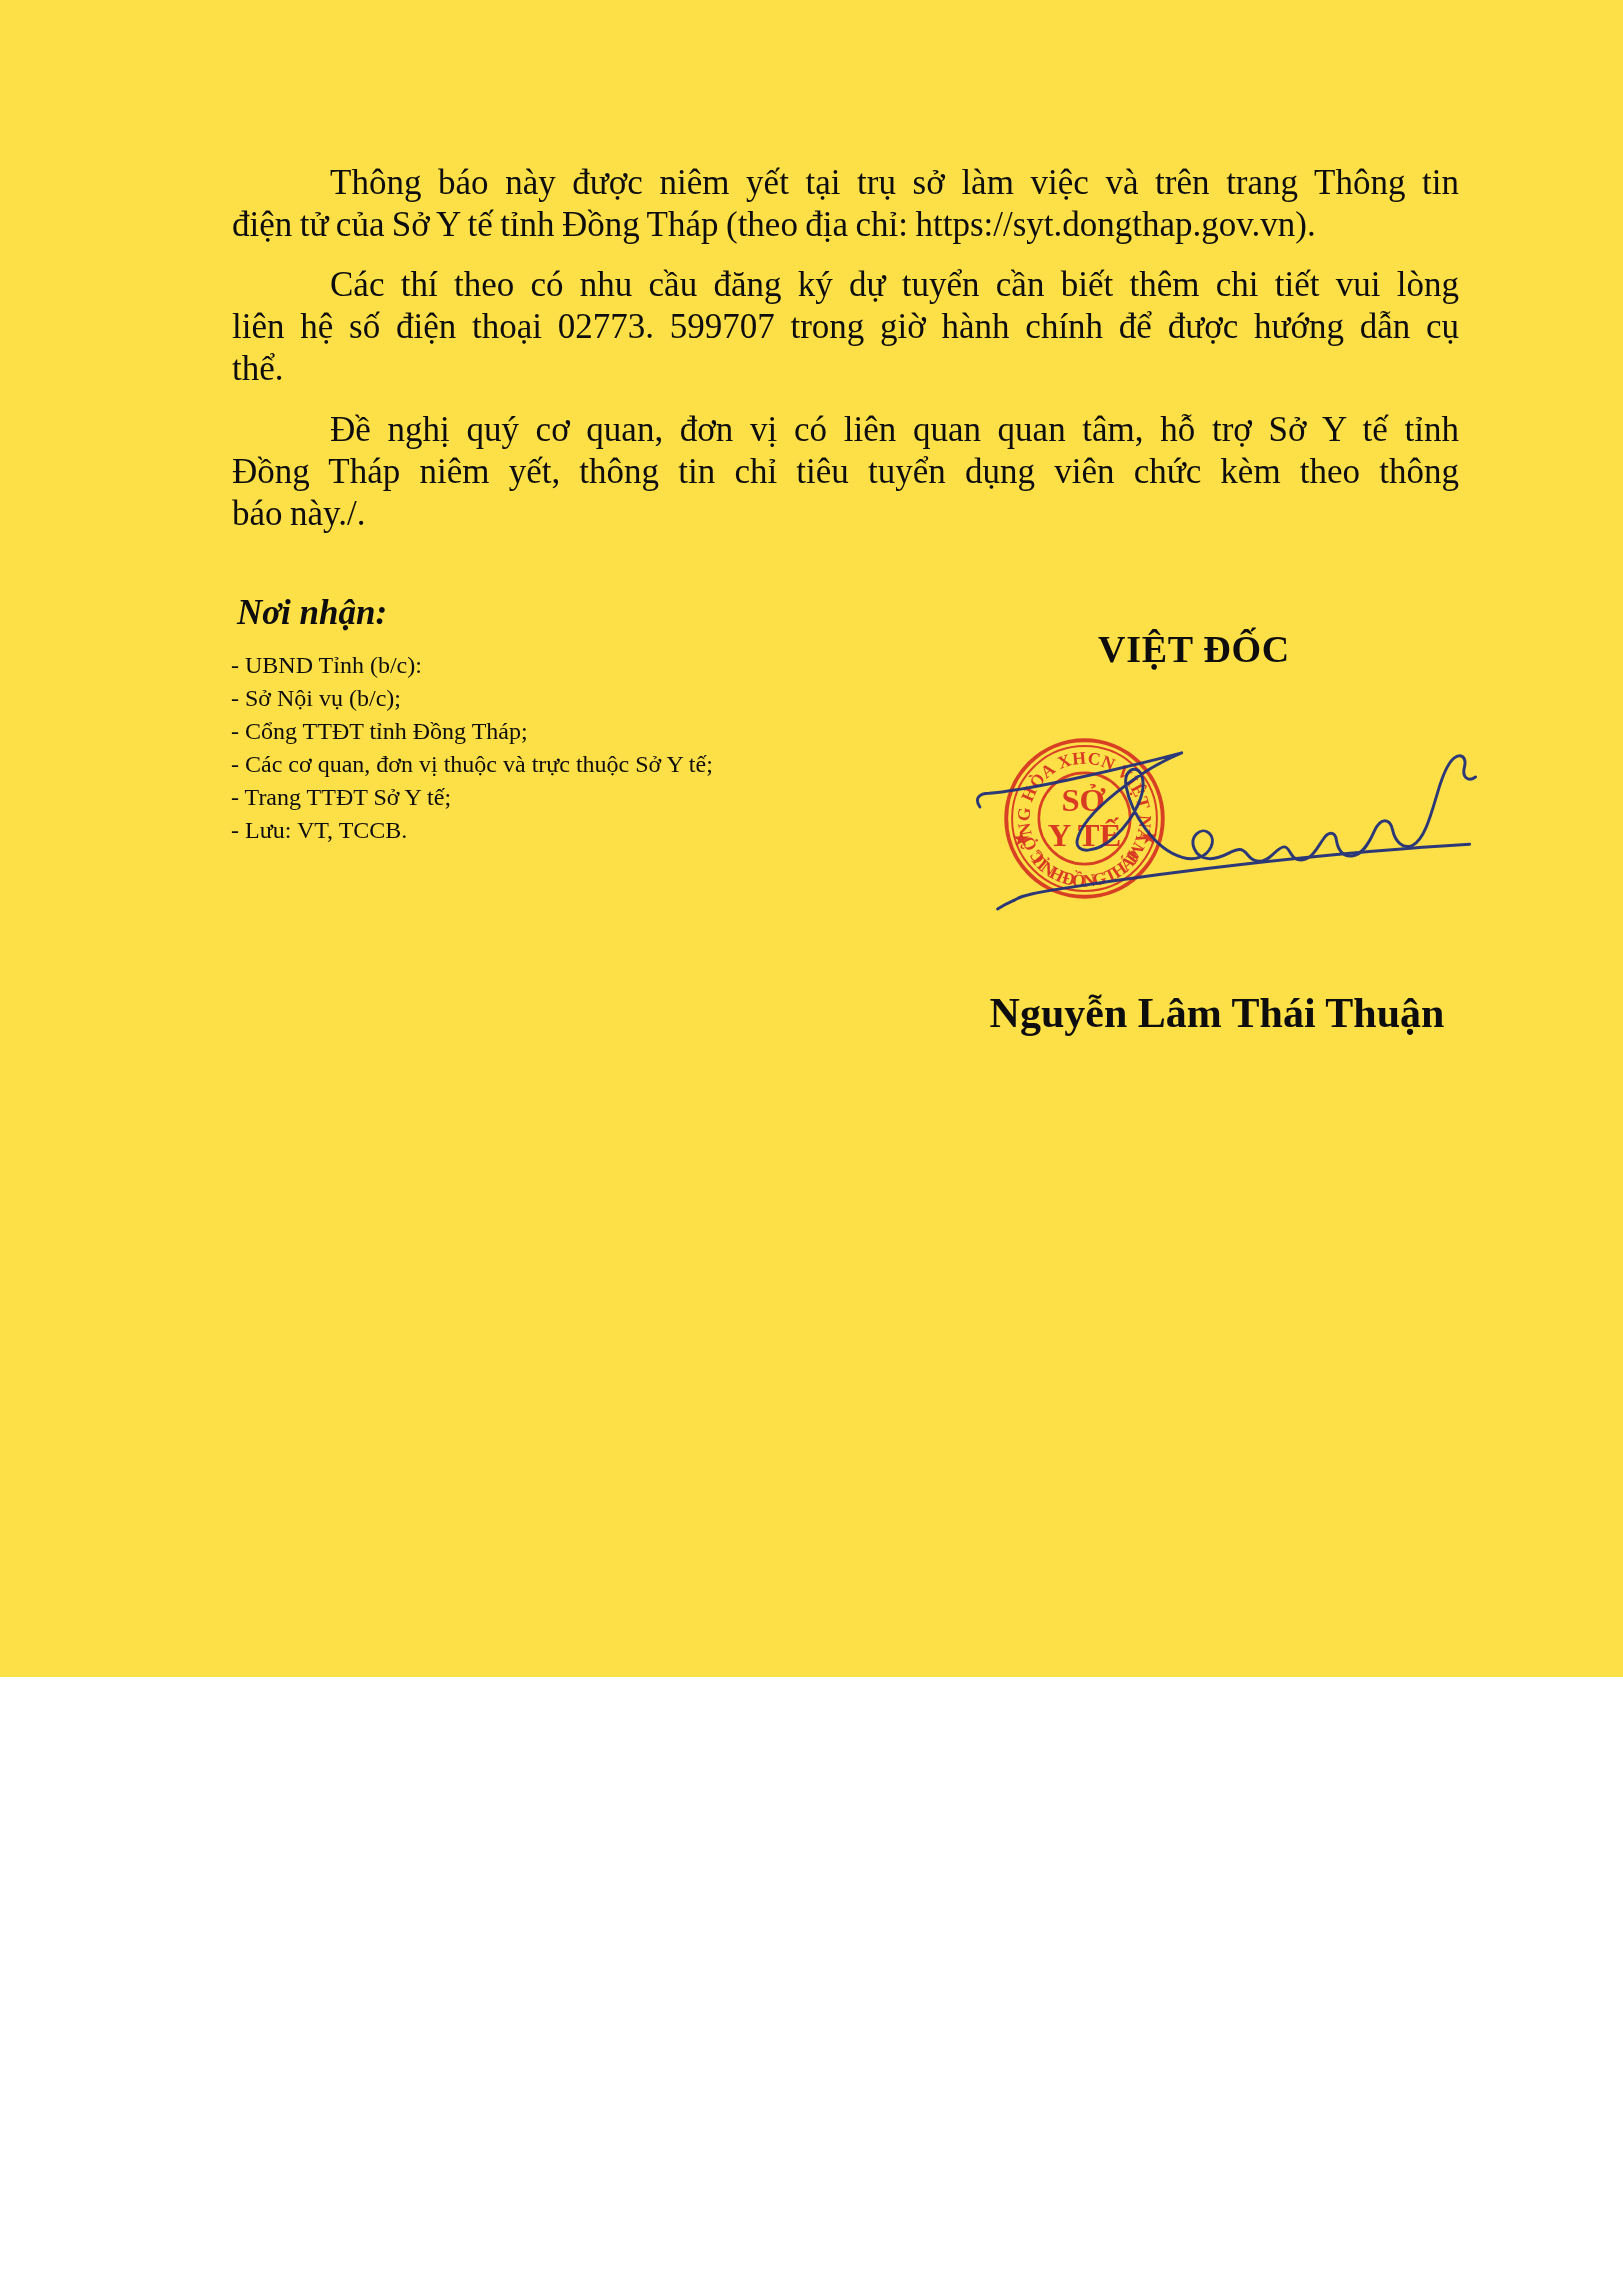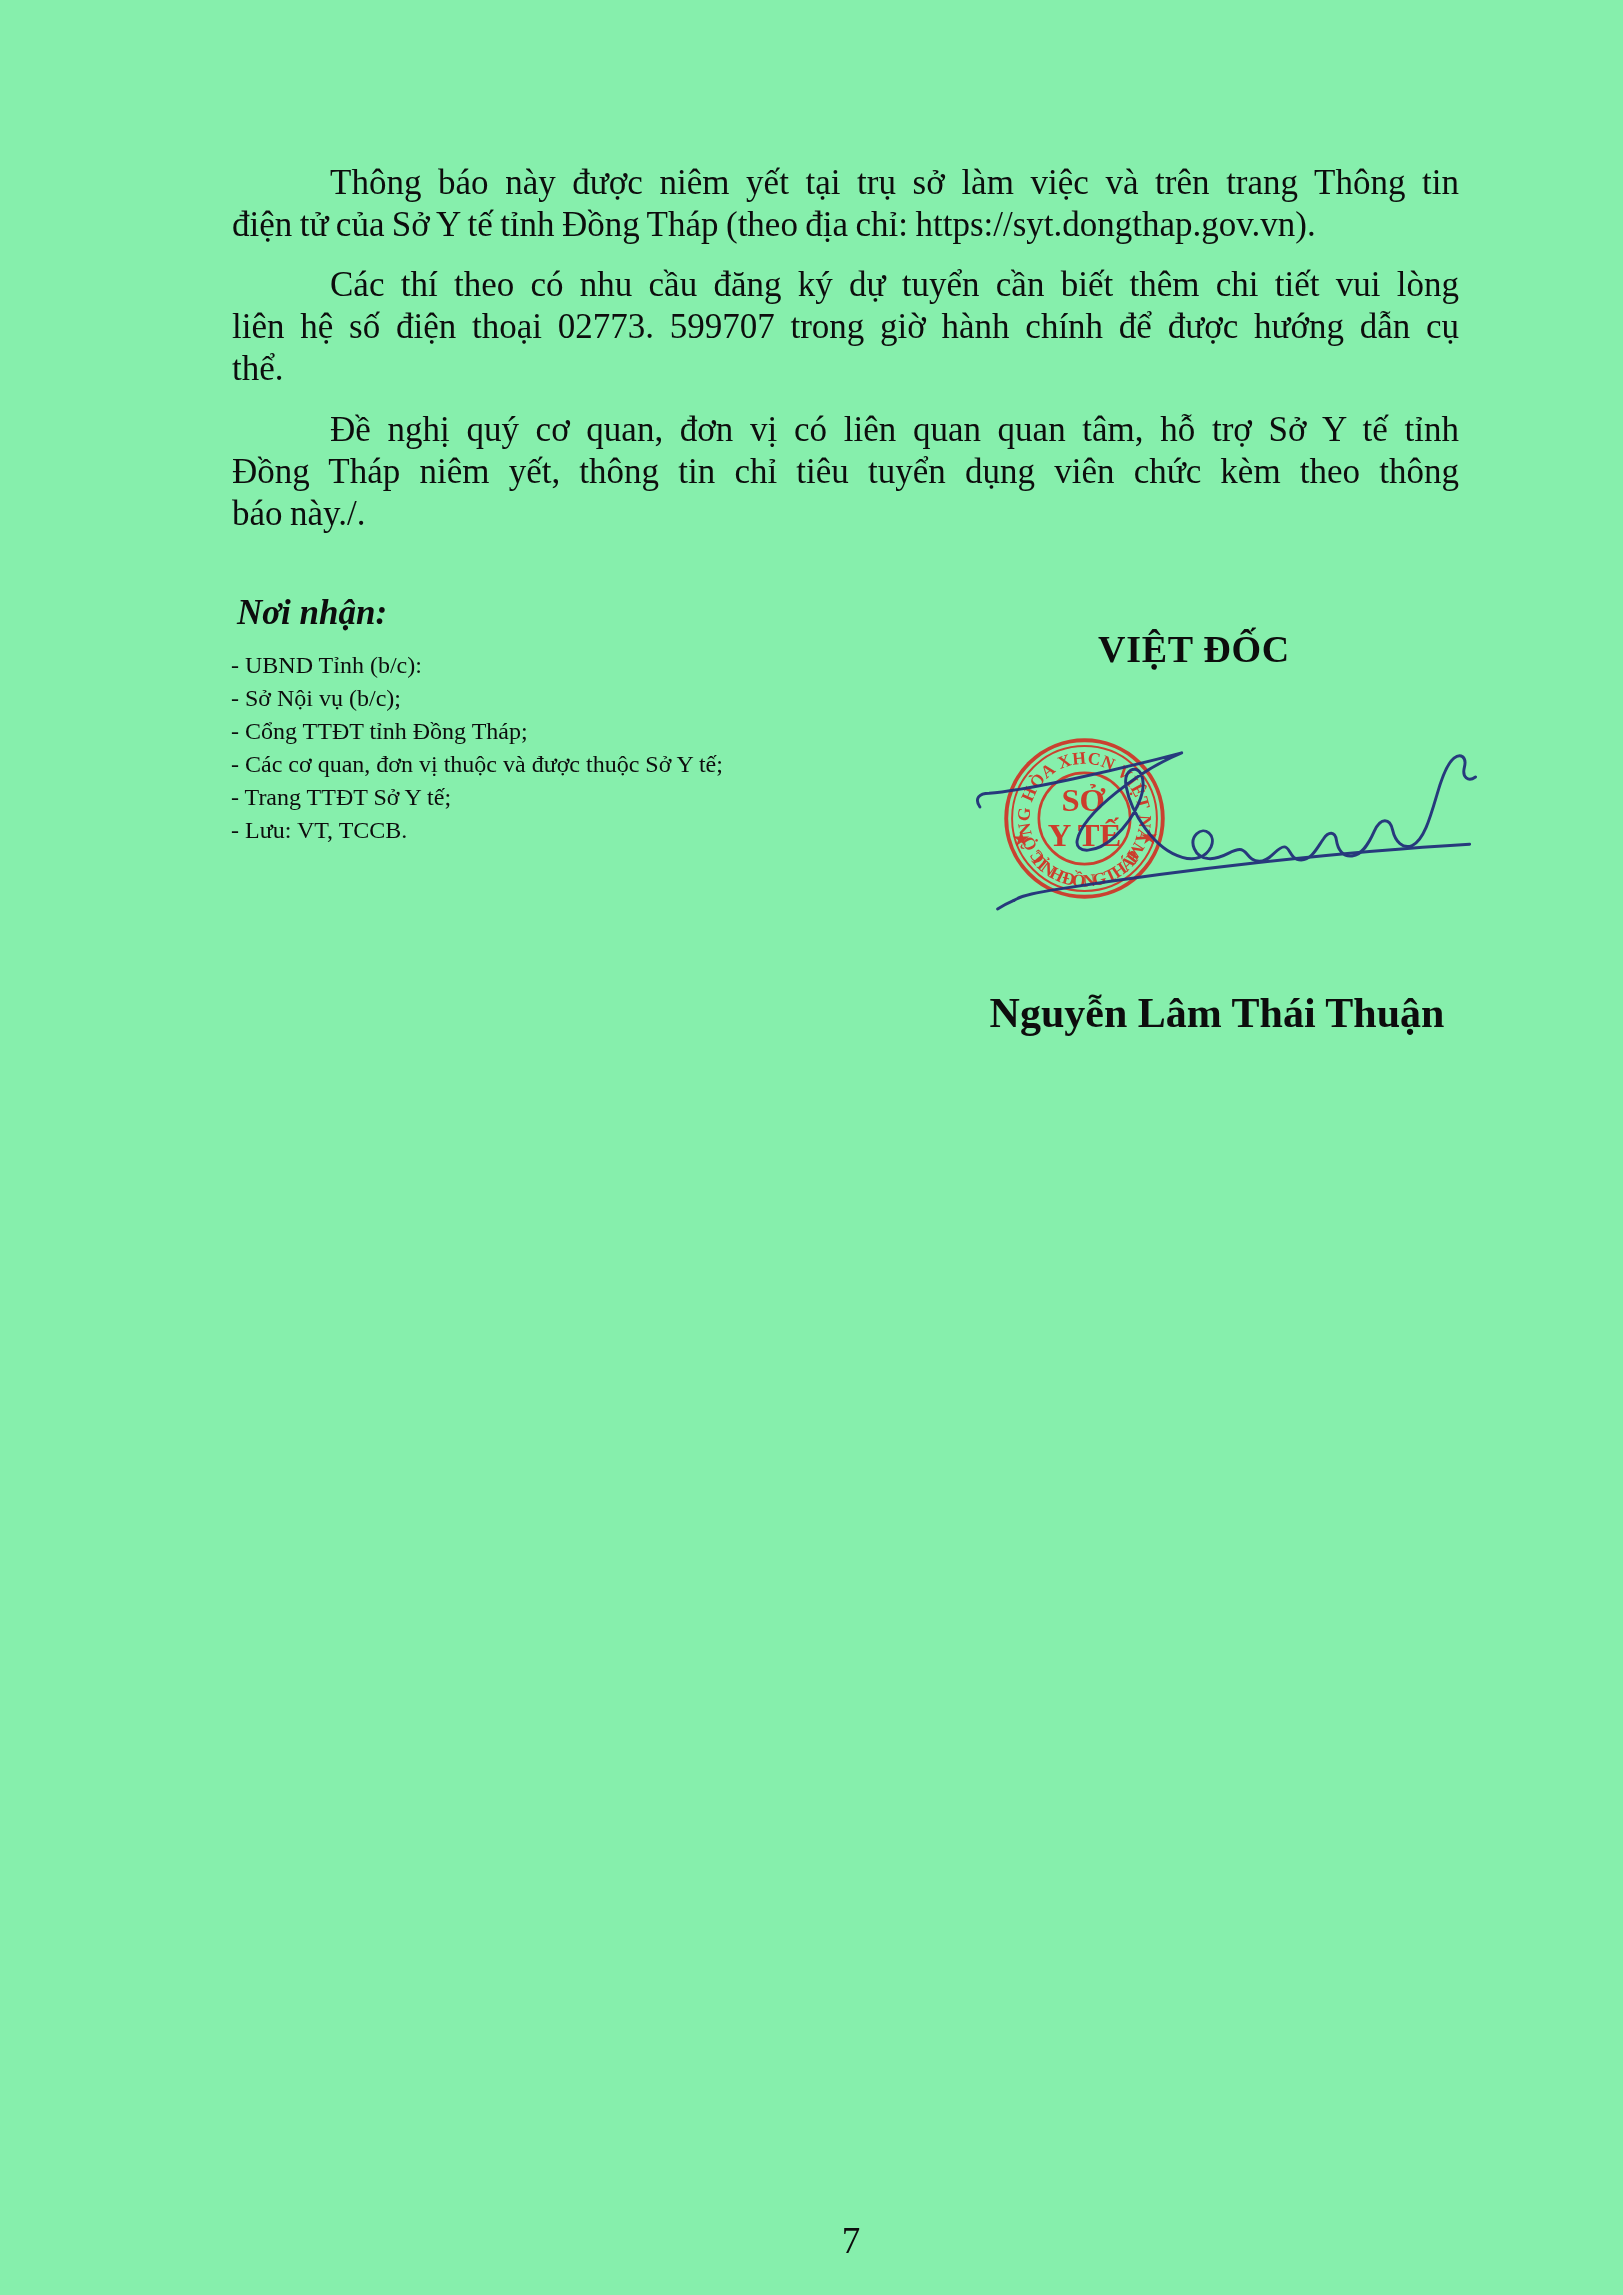--- a/index.html
+++ b/index.html
@@ -1,19 +1,19 @@
 <!DOCTYPE html>
 <html style="font-size:10.5px"><head>
 <meta charset="utf-8">
 <style>
   html,body{margin:0;padding:0;background:#ffffff;}
   .page{
     position:relative;
-    width:1623px;height:2295px;
-    background:#86efac;
+    width:1623px;height:1677px;
+    background:#fde047;
     font-family:"Liberation Serif", serif;
     color:#0d0d0d;
     overflow:hidden;
   }
   
   .paragraphs{
     position:absolute;left:232px;top:162px;width:1227px;
     font-size:35px;line-height:42px;
     word-spacing:-1.3px;
   }
@@ -66,21 +66,21 @@
       <div class="pline last">báo này./.</div>
     </div>
   </div>
 
   <div class="recipients">
     <div class="recipients-heading">Nơi nhận:</div>
     <div class="recipients-list">
       <div class="recipient-item">- UBND Tỉnh (b/c):</div>
       <div class="recipient-item">- Sở Nội vụ (b/c);</div>
       <div class="recipient-item">- Cổng TTĐT tỉnh Đồng Tháp;</div>
-      <div class="recipient-item">- Các cơ quan, đơn vị thuộc và được thuộc Sở Y tế;</div>
+      <div class="recipient-item">- Các cơ quan, đơn vị thuộc và trực thuộc Sở Y tế;</div>
       <div class="recipient-item">- Trang TTĐT Sở Y tế;</div>
       <div class="recipient-item">- Lưu: VT, TCCB.</div>
     </div>
   </div>
 
   <div class="director-title">VIỆT ĐỐC</div>
 
   <svg class="stamp-svg" width="167" height="167" viewBox="-128 -128 256 256" aria-hidden="true">
     <g stroke="#d42a1f" fill="none" opacity="0.88">
       <circle cx="0" cy="0" r="120" stroke-width="6"></circle>

